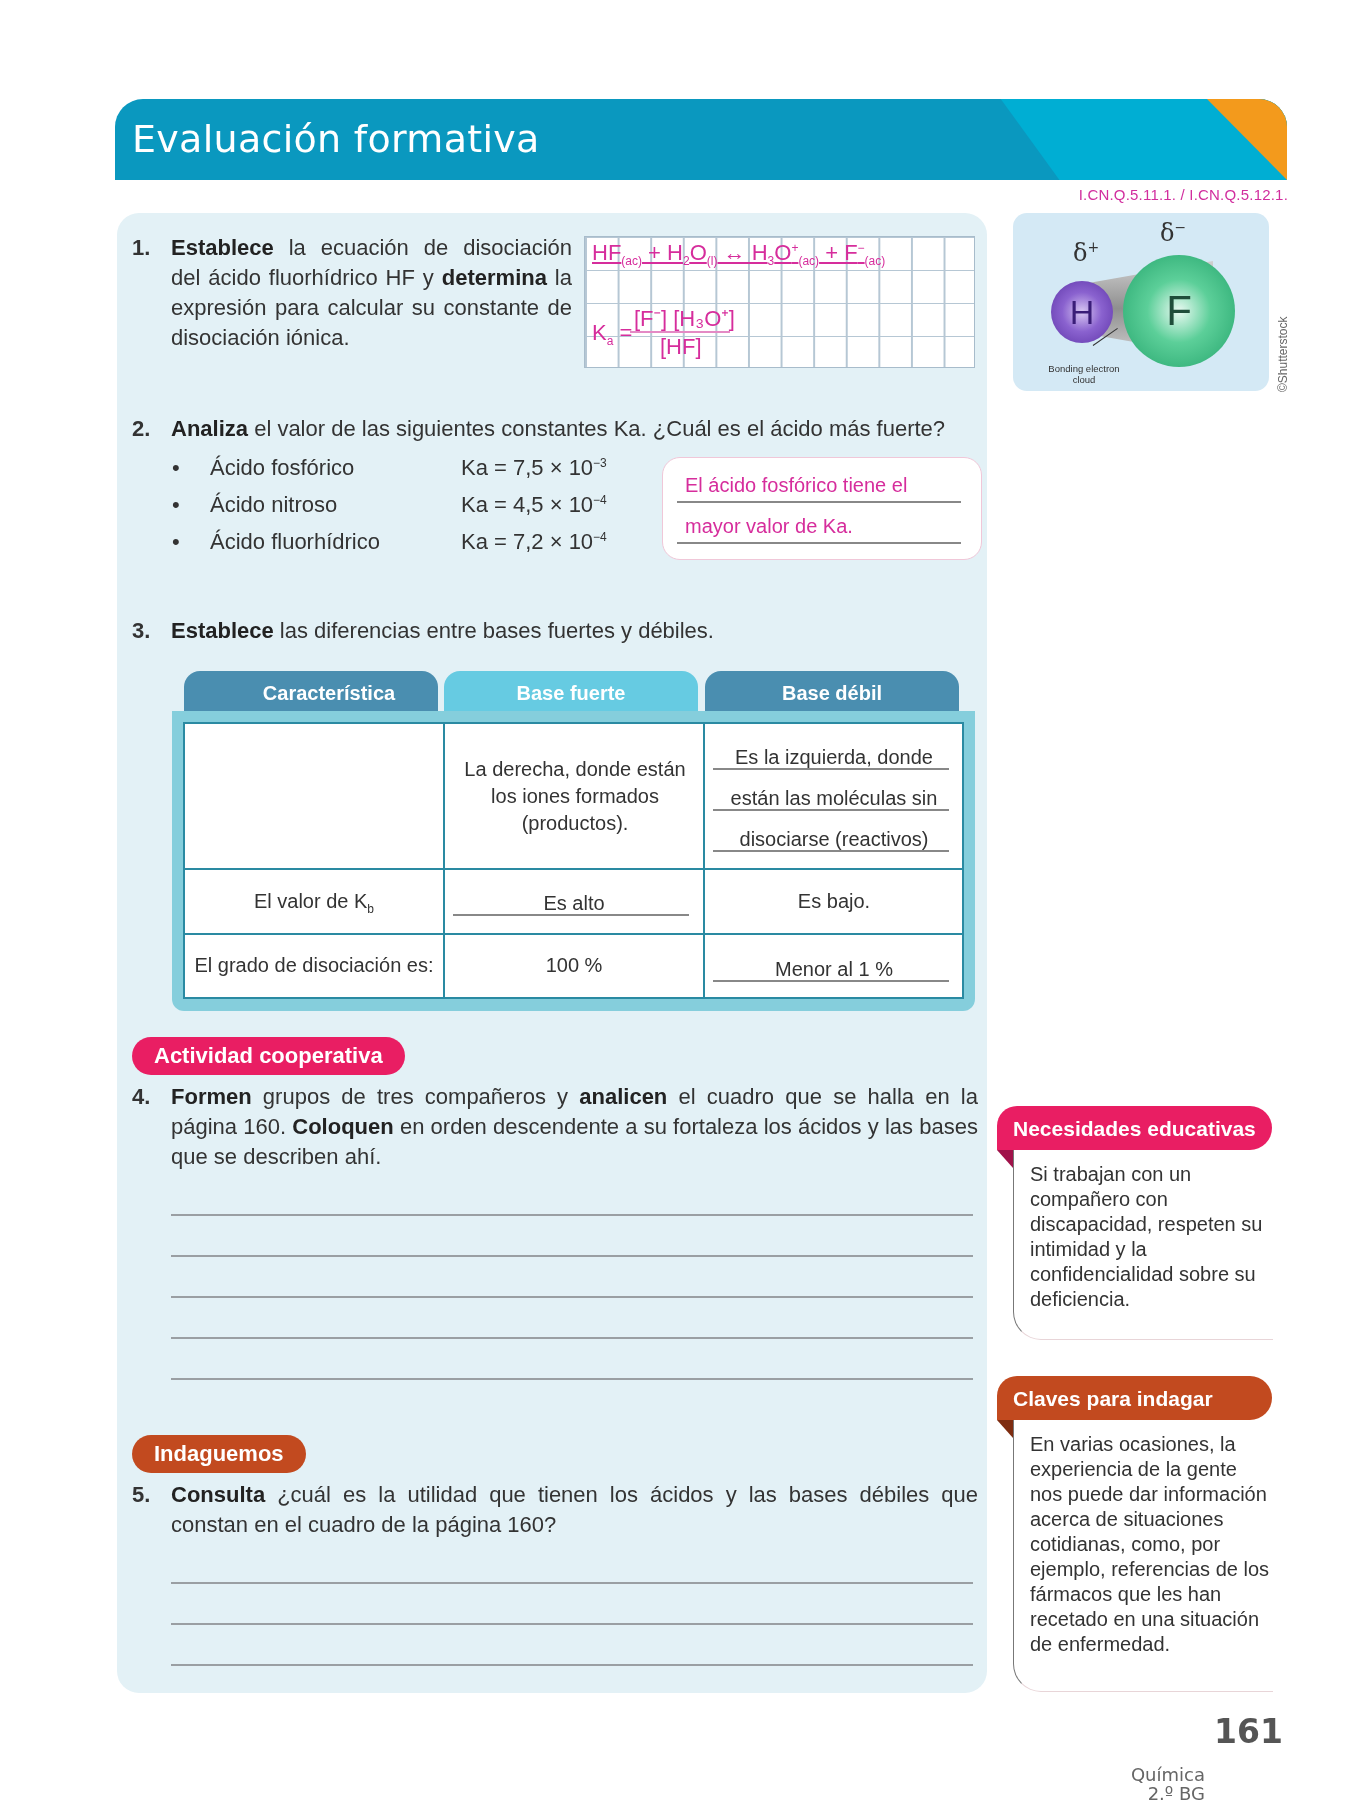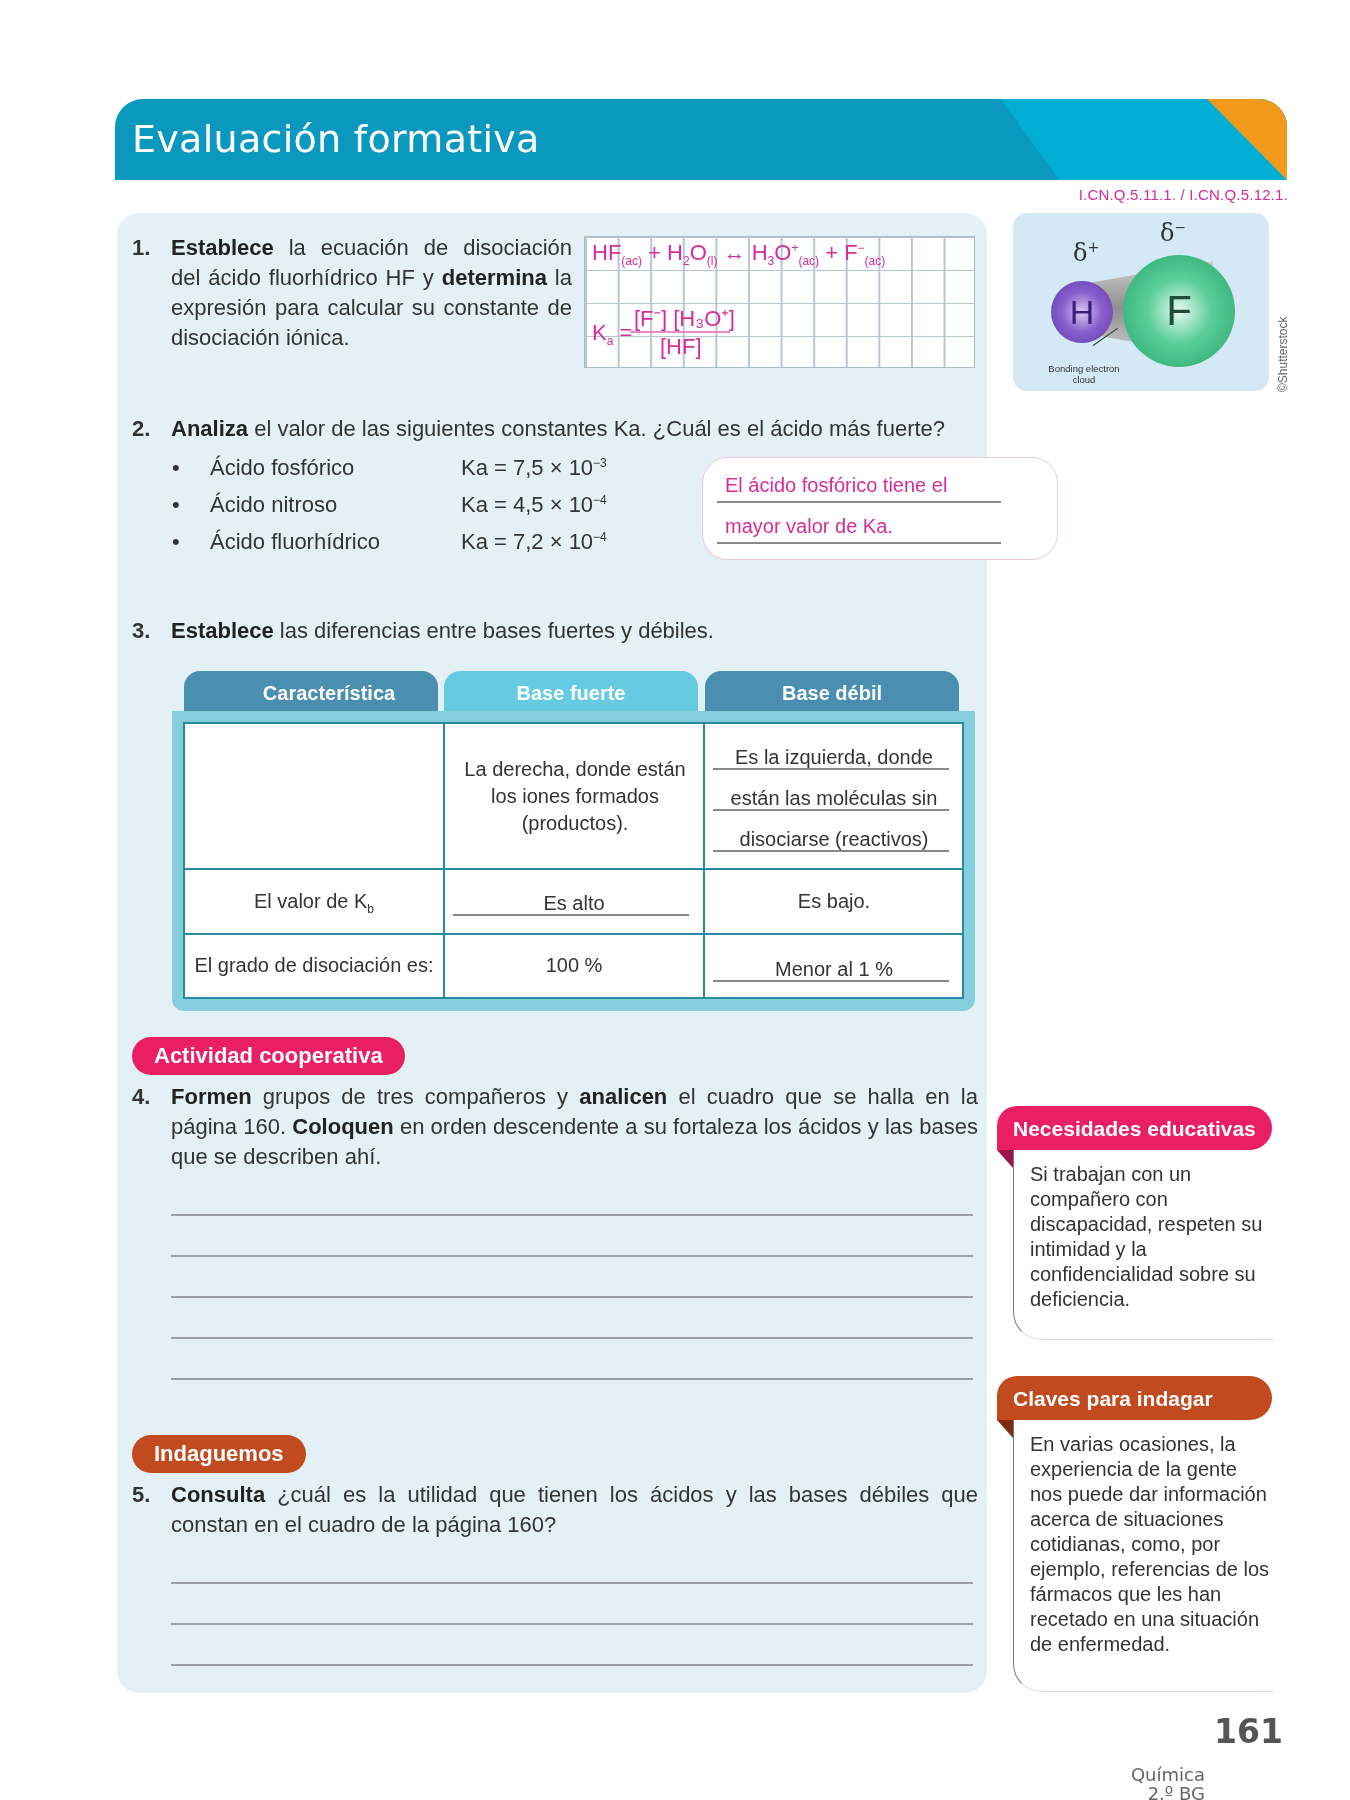--- a/index.html
+++ b/index.html
@@ -90,22 +90,22 @@
   }
 
   
   .acid-list { position: absolute; left: 168px; top: 455px; font-size: 22px; color: #333; }
   .acid-row { position: relative; height: 37px; }
   .acid-row .bullet { position: absolute; left: 4px; top: 0; }
   .acid-row .name { position: absolute; left: 42px; top: 0; white-space: nowrap; }
   .acid-row .ka { position: absolute; left: 293px; top: 0; white-space: nowrap; }
   .acid-row .ka sup { font-size: 12px; }
   .answer-box {
-    position: absolute; left: 662px; top: 457px; width: 356px; height: 103px;
-    background: #fff; border: 1.5px solid #f0c7d8; border-radius: 26px; margin-left: 40px;
+    position: absolute; left: 662px; top: 457px; width: 320px; height: 103px;
+    background: #fff; border: 1.5px solid #f0c7d8; border-radius: 18px;
   }
   .ans-line { position: absolute; height: 1.5px; background: #888; }
   .ans-text { position: absolute; font-size: 20px; white-space: nowrap; }
 
   
   .tab-head {
     position: absolute; top: 671px; height: 42px; border-radius: 16px 16px 0 0;
     color: #fff; font-weight: bold; font-size: 20px; text-align: center; line-height: 44px;
   }
   .table-frame {
@@ -156,21 +156,21 @@
 <div class="indicator">I.CN.Q.5.11.1. / I.CN.Q.5.12.1.</div>
 
 <div class="main-panel"></div>
 
 <div class="q" style="left:132px; top:233px; width:440px; text-align:justify;">
   <span class="num">1.</span>
   <span class="txt"><b>Establece</b><span> la ecuación de disociación del ácido fluorhídrico HF y </span><b>determina</b><span> la expresión para calcular su constante de disociación iónica.</span></span>
 </div>
 
 <div class="grid"></div>
-<div class="eq pink" style="left:592px; top:240px;">
+<div class="eq pink" style="left:592px; top:240px;text-decoration:underline;">
   <span>HF</span><sub>(ac)</sub><span> + H</span><sub>2</sub><span>O</span><sub>(l)</sub><span> ↔ H</span><sub>3</sub><span>O</span><sup>+</sup><sub>(ac)</sub><span> + F</span><sup>−</sup><sub>(ac)</sub>
 </div>
 <div class="eq pink" style="left:592px; top:320px;">
   <span>K</span><sub>a</sub> <span>=</span>
 </div>
 <div class="eq pink" style="left:634px; top:302px;">[F⁻] [H₃O⁺]</div>
 <div class="frac-line" style="left:630px; top:331px; width:100px;"></div>
 <div class="eq pink" style="left:660px; top:334px;">[HF]</div>
 
 <div class="molecule">

